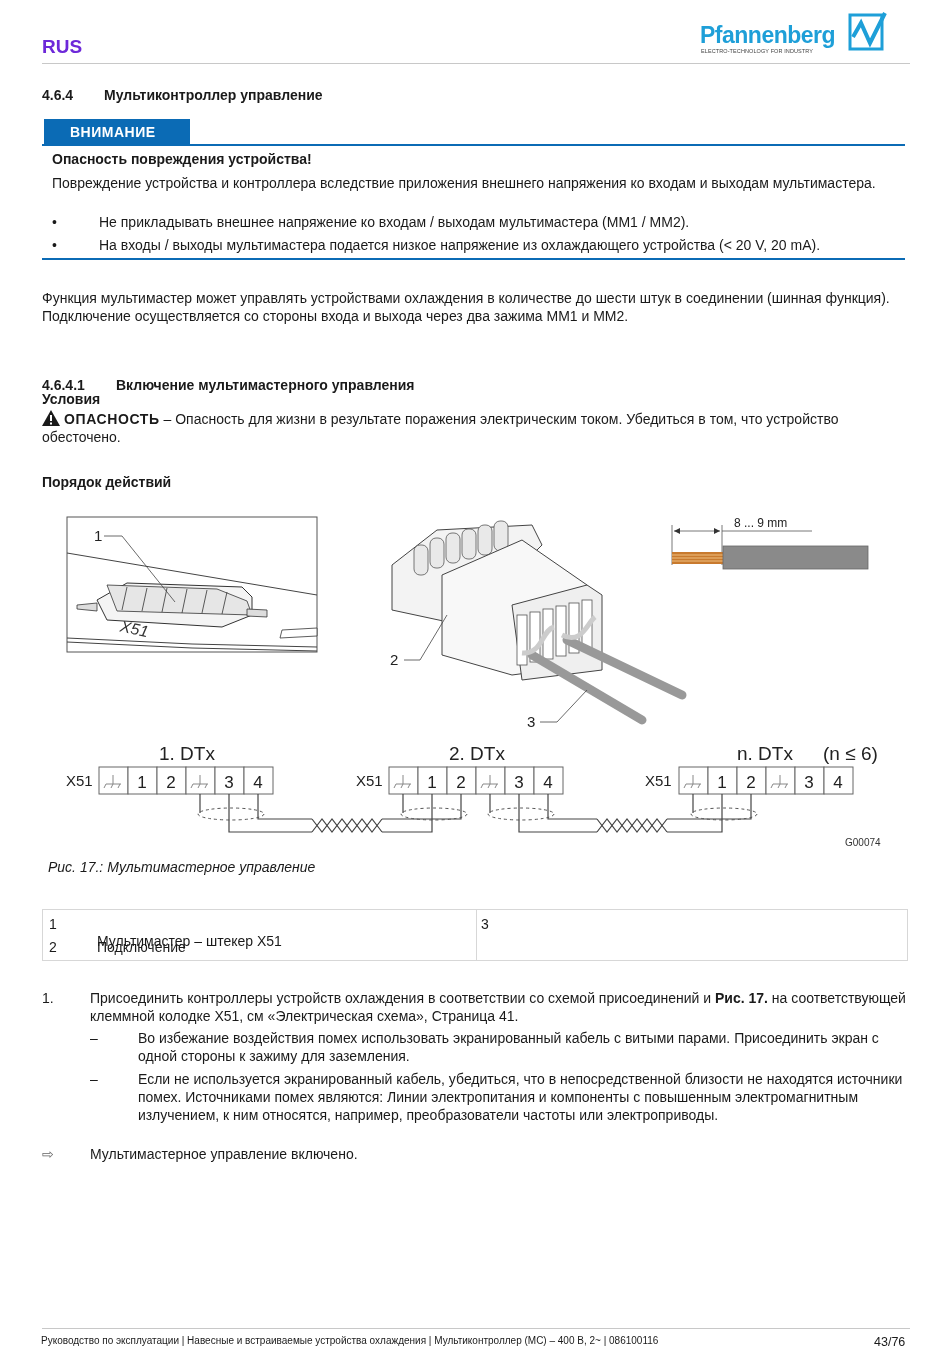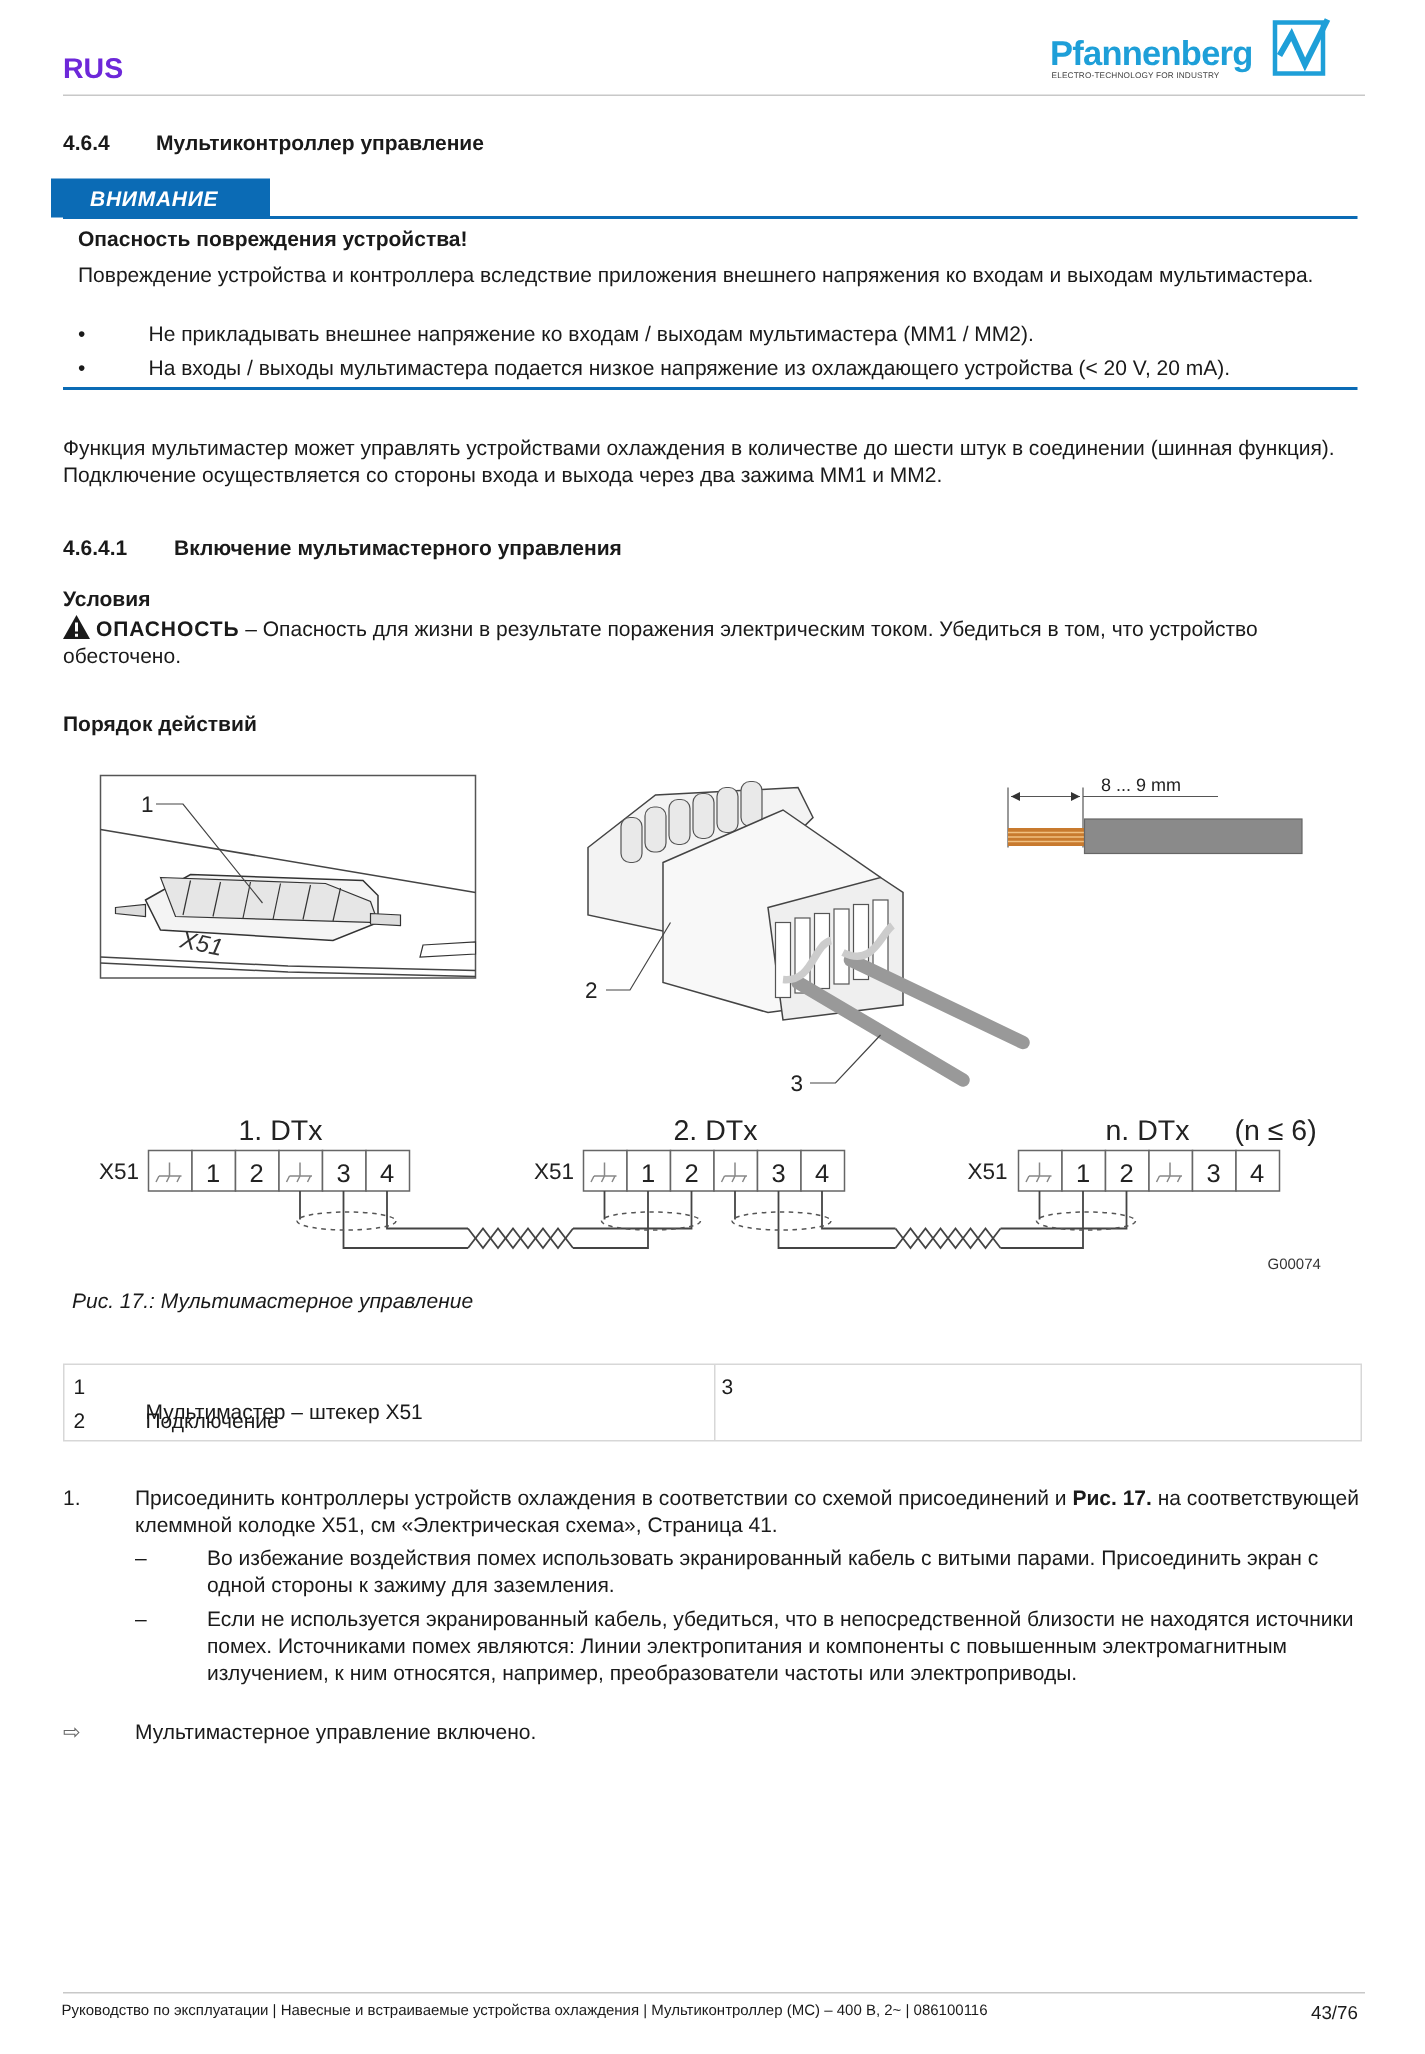--- a/index.html
+++ b/index.html
@@ -7,23 +7,23 @@
          font-family: "Liberation Sans", sans-serif; color: #1a1a1a; font-size: 14px; }
   .abs { position: absolute; }
   .hdr-rus { left: 42px; top: 36px; font-size: 19px; color: #6d28d9; font-weight: bold; }
   .hdr-line { left: 42px; top: 63px; width: 868px; height: 1px; background: #c8c8c8; }
   .logo { left: 700px; top: 8px; width: 210px; height: 50px; }
   .logo-word { position: absolute; left: 0; top: 14px; font-size: 23px; font-weight: bold; color: #1e9fd8; letter-spacing: -0.5px; }
   .logo-sub { position: absolute; left: 1px; top: 40px; font-size: 5.5px; color: #444; letter-spacing: 0.1px; }
   .logo-box { position: absolute; left: 148px; top: 3px; width: 40px; height: 42px; }
   h2.sec { position: absolute; left: 42px; top: 87px; margin: 0; font-size: 14px; font-weight: bold; }
   .num { display: inline-block; width: 62px; }
-  .num2 { display: inline-block; width: 74px; }
-  .notice-tab { left: 34px; top: 119px; width: 146px; height: 26px; background: #0b6bb5; color: #fff;
-                font-weight: bold; font-style: italic; font-size: 14px; line-height: 27px; padding-left: 26px; box-sizing: border-box; letter-spacing: 0.5px; }
+  .num2 { display: inline-block; width: 74px; margin-top: 20px; }
+  .notice-tab { left: 44px; top: 119px; width: 146px; height: 26px; background: #0b6bb5; color: #fff;
+                font-weight: bold; font-size: 14px; line-height: 27px; padding-left: 26px; box-sizing: border-box; letter-spacing: 0.5px; }
   .notice-line-top { left: 42px; top: 144px; width: 863px; height: 2px; background: #0b6bb5; }
   .notice-line-bot { left: 42px; top: 258px; width: 863px; height: 2px; background: #0b6bb5; }
   .notice-title { left: 52px; top: 151px; font-weight: bold; }
   .notice-body { left: 52px; top: 174px; width: 850px; line-height: 18px; }
   .bullet { left: 52px; width: 850px; }
   .bullet .dot { position: absolute; left: 0; }
   .bullet .txt { position: absolute; left: 47px; white-space: nowrap; }
   .para { left: 42px; top: 289px; width: 866px; line-height: 18px; }
   h3.sub { position: absolute; left: 42px; top: 357px; margin: 0; font-size: 14px; font-weight: bold; }
   .cond { left: 42px; top: 391px; font-weight: bold; }

